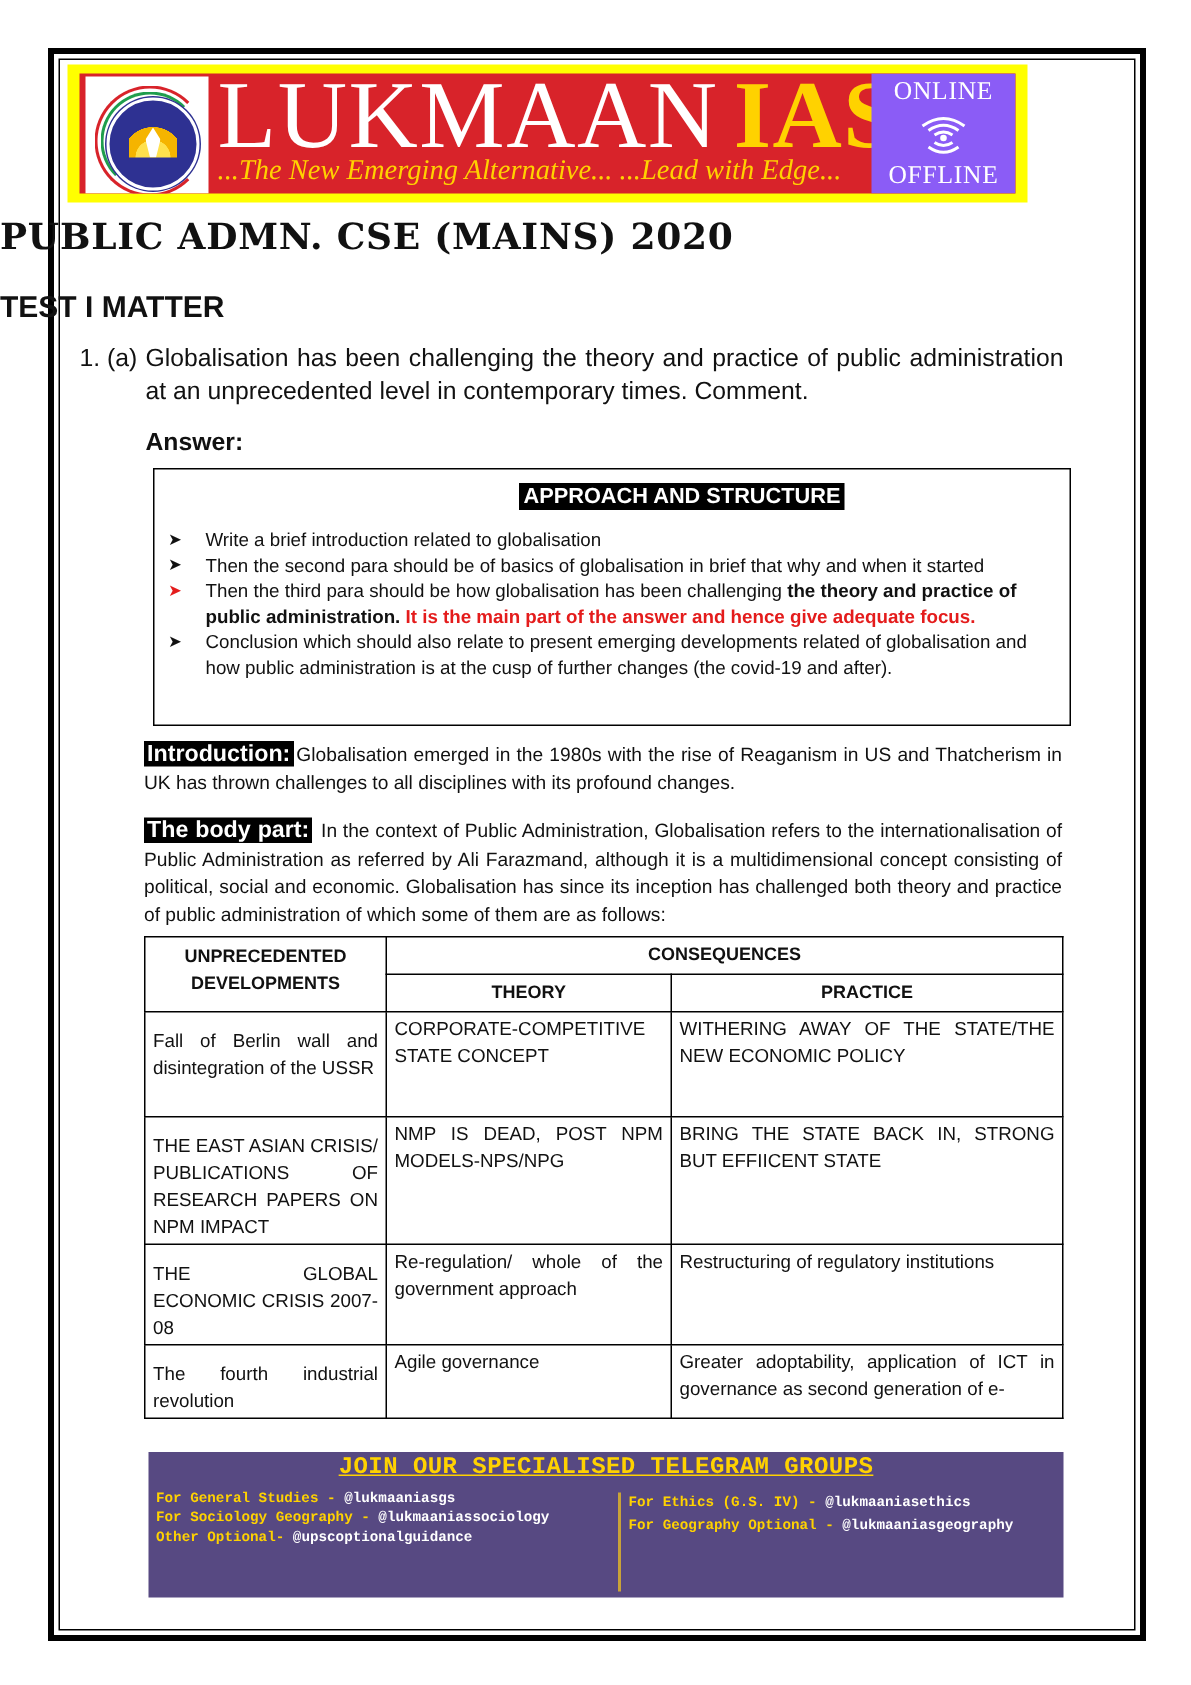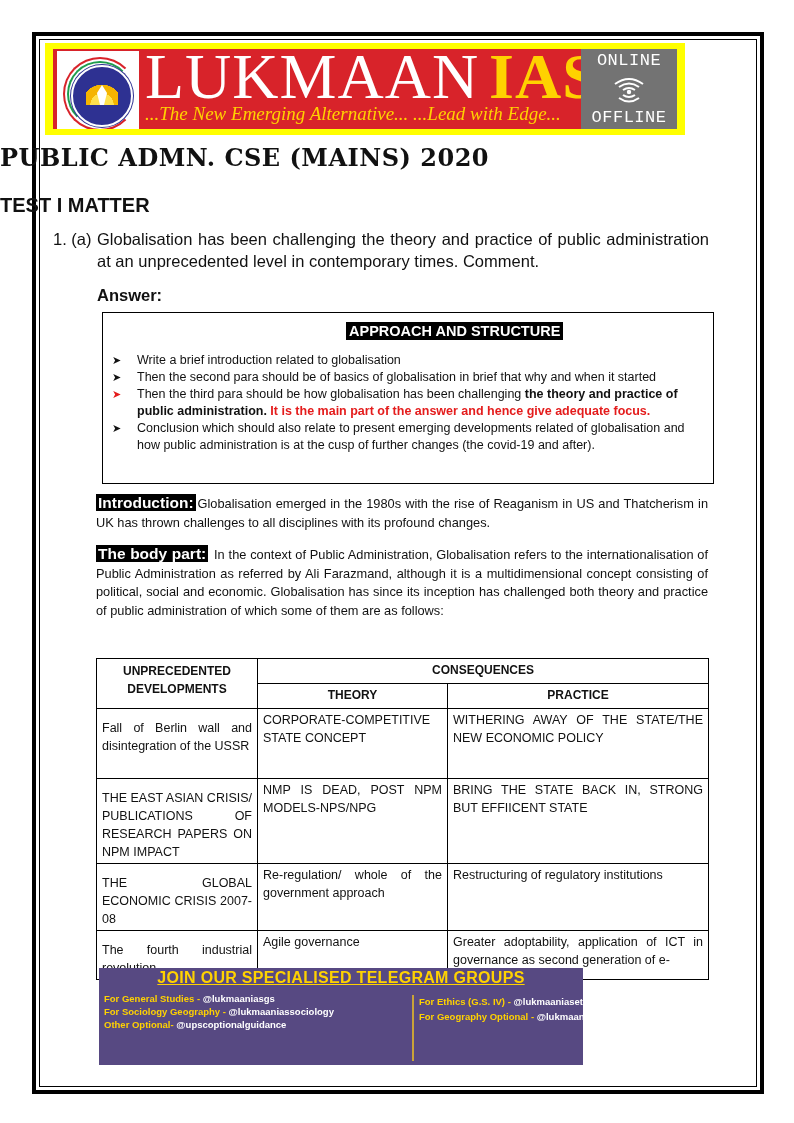--- a/index.html
+++ b/index.html
@@ -26,22 +26,22 @@
     .logo-sun { position: absolute; left: 13px; top: 14px; width: 32px; height: 24px;
       background: radial-gradient(circle at 50% 100%, #ffe14d 0 40%, #f5b400 41% 70%, transparent 71%); }
     .logo-pen { position: absolute; left: 24px; top: 18px; width: 10px; height: 20px; background: #fff;
       clip-path: polygon(50% 0, 100% 40%, 70% 100%, 30% 100%, 0 40%); }
     .brand-title { position: absolute; left: 92px; top: -8px; font-family: "Liberation Serif", "DejaVu Serif", serif;
       font-size: 64px; letter-spacing: 1px; white-space: nowrap; line-height: 72px; }
     .brand-lukmaan { color: #fff; }
     .brand-ias { color: #ffd200; font-weight: bold; margin-left: 10px; }
     .brand-tagline { position: absolute; left: 92px; top: 54px; font-family: "Liberation Serif", "DejaVu Serif", serif;
       font-style: italic; font-size: 19px; color: #ffd200; white-space: nowrap; }
-    .mode-box { position: absolute; right: 0; top: 0; width: 96px; height: 80px; background: #737373;
-      color: #fff; text-align: center; font-family: Liberation Mono, monospace; }
+    .mode-box { position: absolute; right: 0; top: 0; width: 96px; height: 80px; background: #8b5cf6;
+      color: #fff; text-align: center; font-family: Liberation Serif, serif; }
     .mode-online { position: absolute; top: 2px; left: 0; right: 0; font-size: 17px; letter-spacing: 0.5px; }
     .mode-offline { position: absolute; bottom: 2px; left: 0; right: 0; font-size: 17px; letter-spacing: 0.5px; }
     .mode-signal { position: absolute; left: 30px; top: 26px; width: 36px; height: 28px; }
 
     
     .main-title { position: absolute; left: 0; width: 794px; top: 143px; text-align: left;
       font-family: "DejaVu Serif", serif; font-weight: bold; font-size: 24px; letter-spacing: 0.5px; }
     .sub-title { position: absolute; left: 0; width: 692px; top: 194px; text-align: left;
       font-family: "Liberation Sans", sans-serif; font-weight: bold; font-size: 20px; }
 
@@ -64,35 +64,35 @@
     .red-text { color: #e41c1c; font-weight: bold; }
 
     
     .para { position: absolute; left: 96px; width: 612px; font-size: 12.8px; line-height: 18.5px;
       text-align: justify; }
     .para-intro { top: 494px; }
     .para-body { top: 545px; }
     .lead-tag { background: #000; color: #fff; font-weight: bold; font-size: 15.5px; padding: 0 2px; margin-right: 2px; }
 
     
-    .dev-table { position: absolute; left: 96px; top: 658px; width: 613px; border-collapse: collapse;
+    .dev-table { position: absolute; left: 96px; top: 624px; width: 613px; border-collapse: collapse;
       font-size: 12.5px; line-height: 18px; }
     .dev-table td, .dev-table th { border: 1px solid #000; vertical-align: top; padding: 2px 5px; }
     .dev-table th { font-weight: bold; text-align: center; font-size: 12px; }
     .c1 { width: 150px; text-align: justify; }
     .c2 { width: 179px; text-align: justify; }
     .c3 { text-align: justify; }
     .row1 td { height: 57px; }
     .row2 td { height: 72px; }
     .row3 td { height: 36px; }
     .row4 td { height: 32px; }
     .c1.pad-top { padding-top: 10px; }
 
     
-    .telegram { position: absolute; left: 99px; top: 968px; width: 484px; height: 97px; background: #574982; }
+    .telegram { position: absolute; left: 99px; top: 968px; width: 610px; height: 97px; background: #574982; font-family: Liberation Mono, monospace; }
     .tg-title { position: absolute; left: 0; right: 0; top: 1px; text-align: center; color: #ffd200;
       font-weight: bold; font-size: 16px; letter-spacing: 0.3px; text-decoration: underline; text-decoration-thickness: 1px; }
     .tg-col { position: absolute; top: 24px; font-size: 9.5px; line-height: 13.2px; font-weight: bold; }
     .tg-left { left: 5px; width: 300px; }
     .tg-right { left: 313px; width: 290px; border-left: 2px solid #c9a338; padding-left: 5px; top: 27px; height: 66px; }
     .tg-label { color: #ffd200; }
     .tg-handle { color: #fff; }
   </style>
 </head>
 <body>

